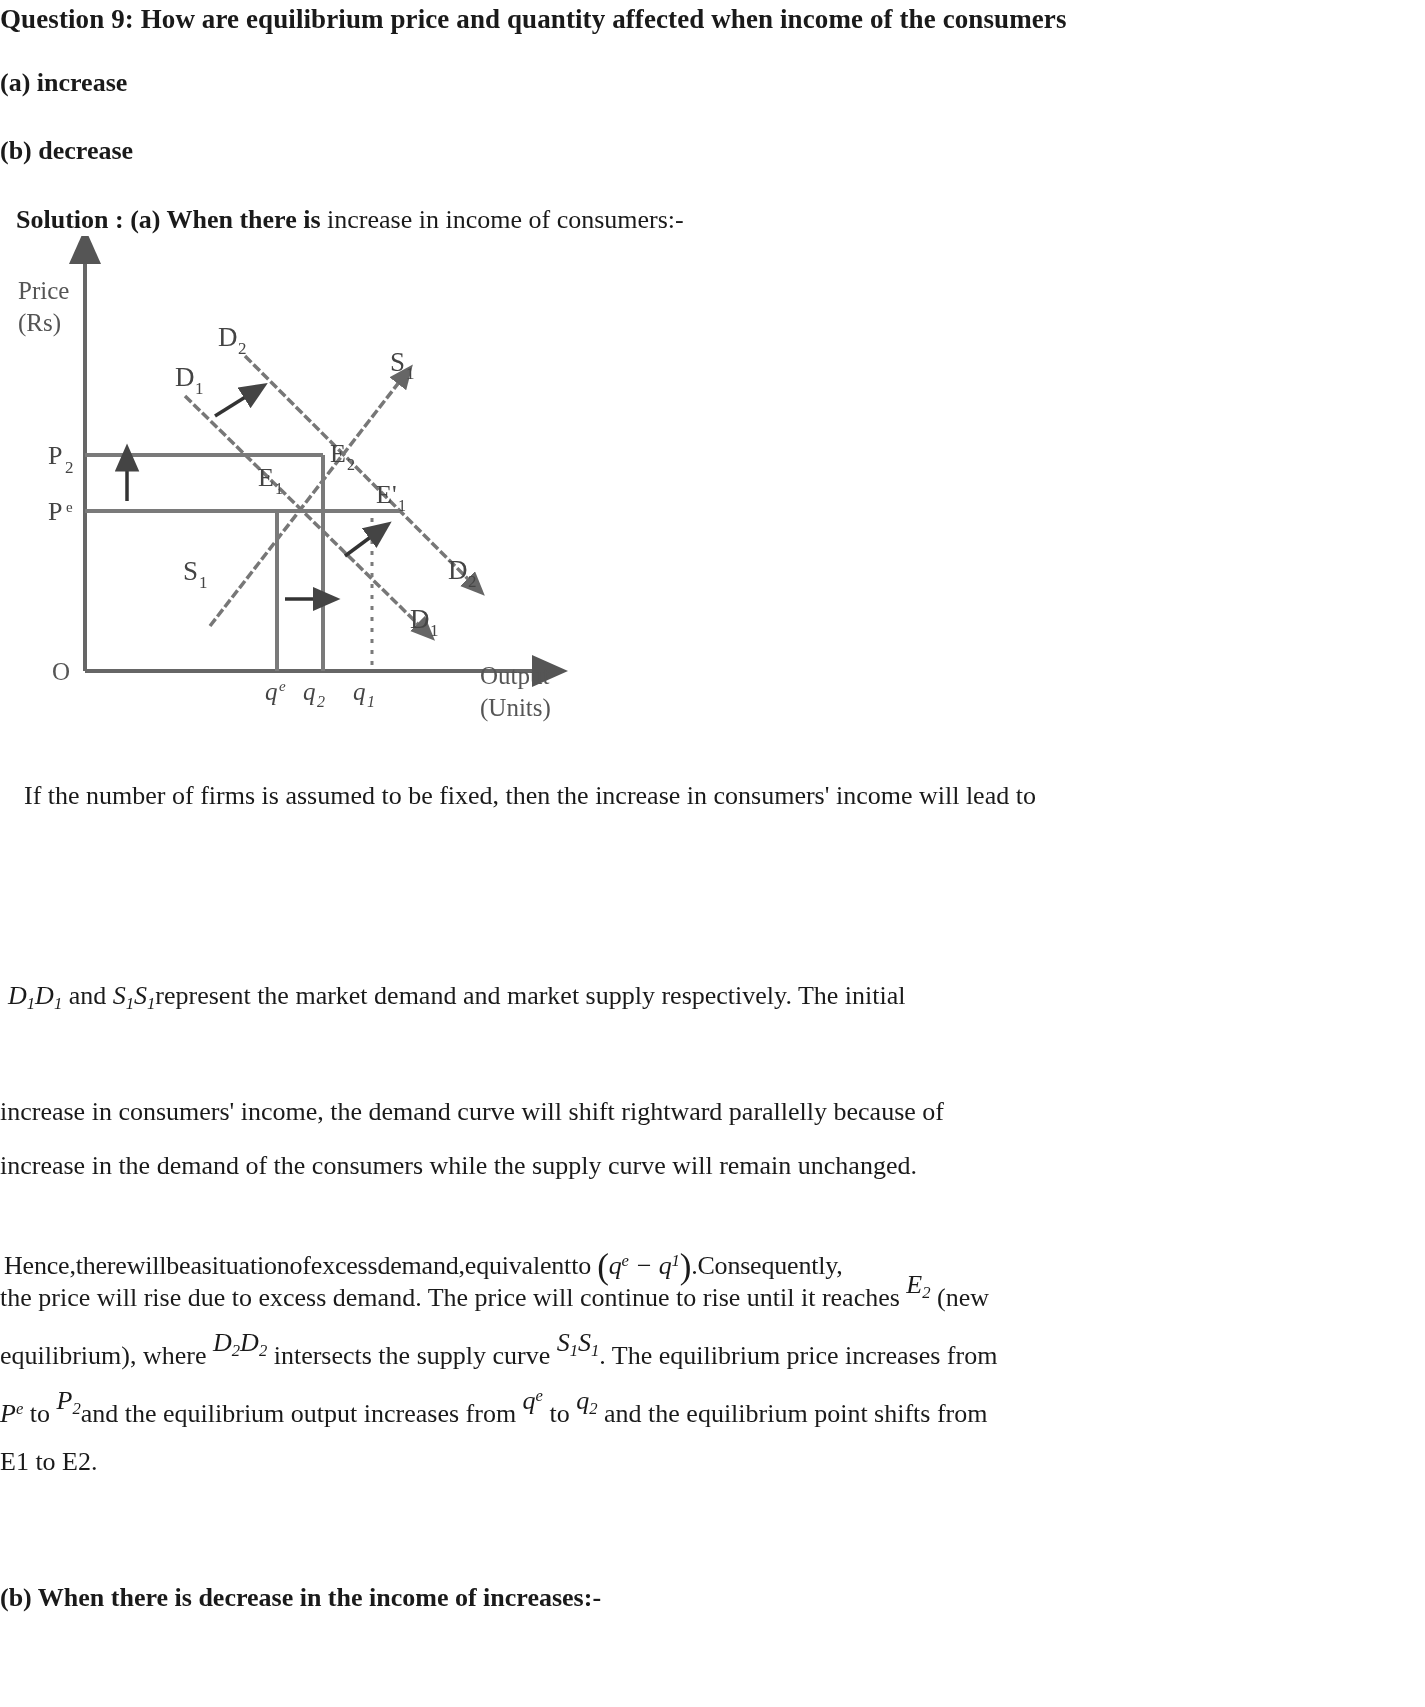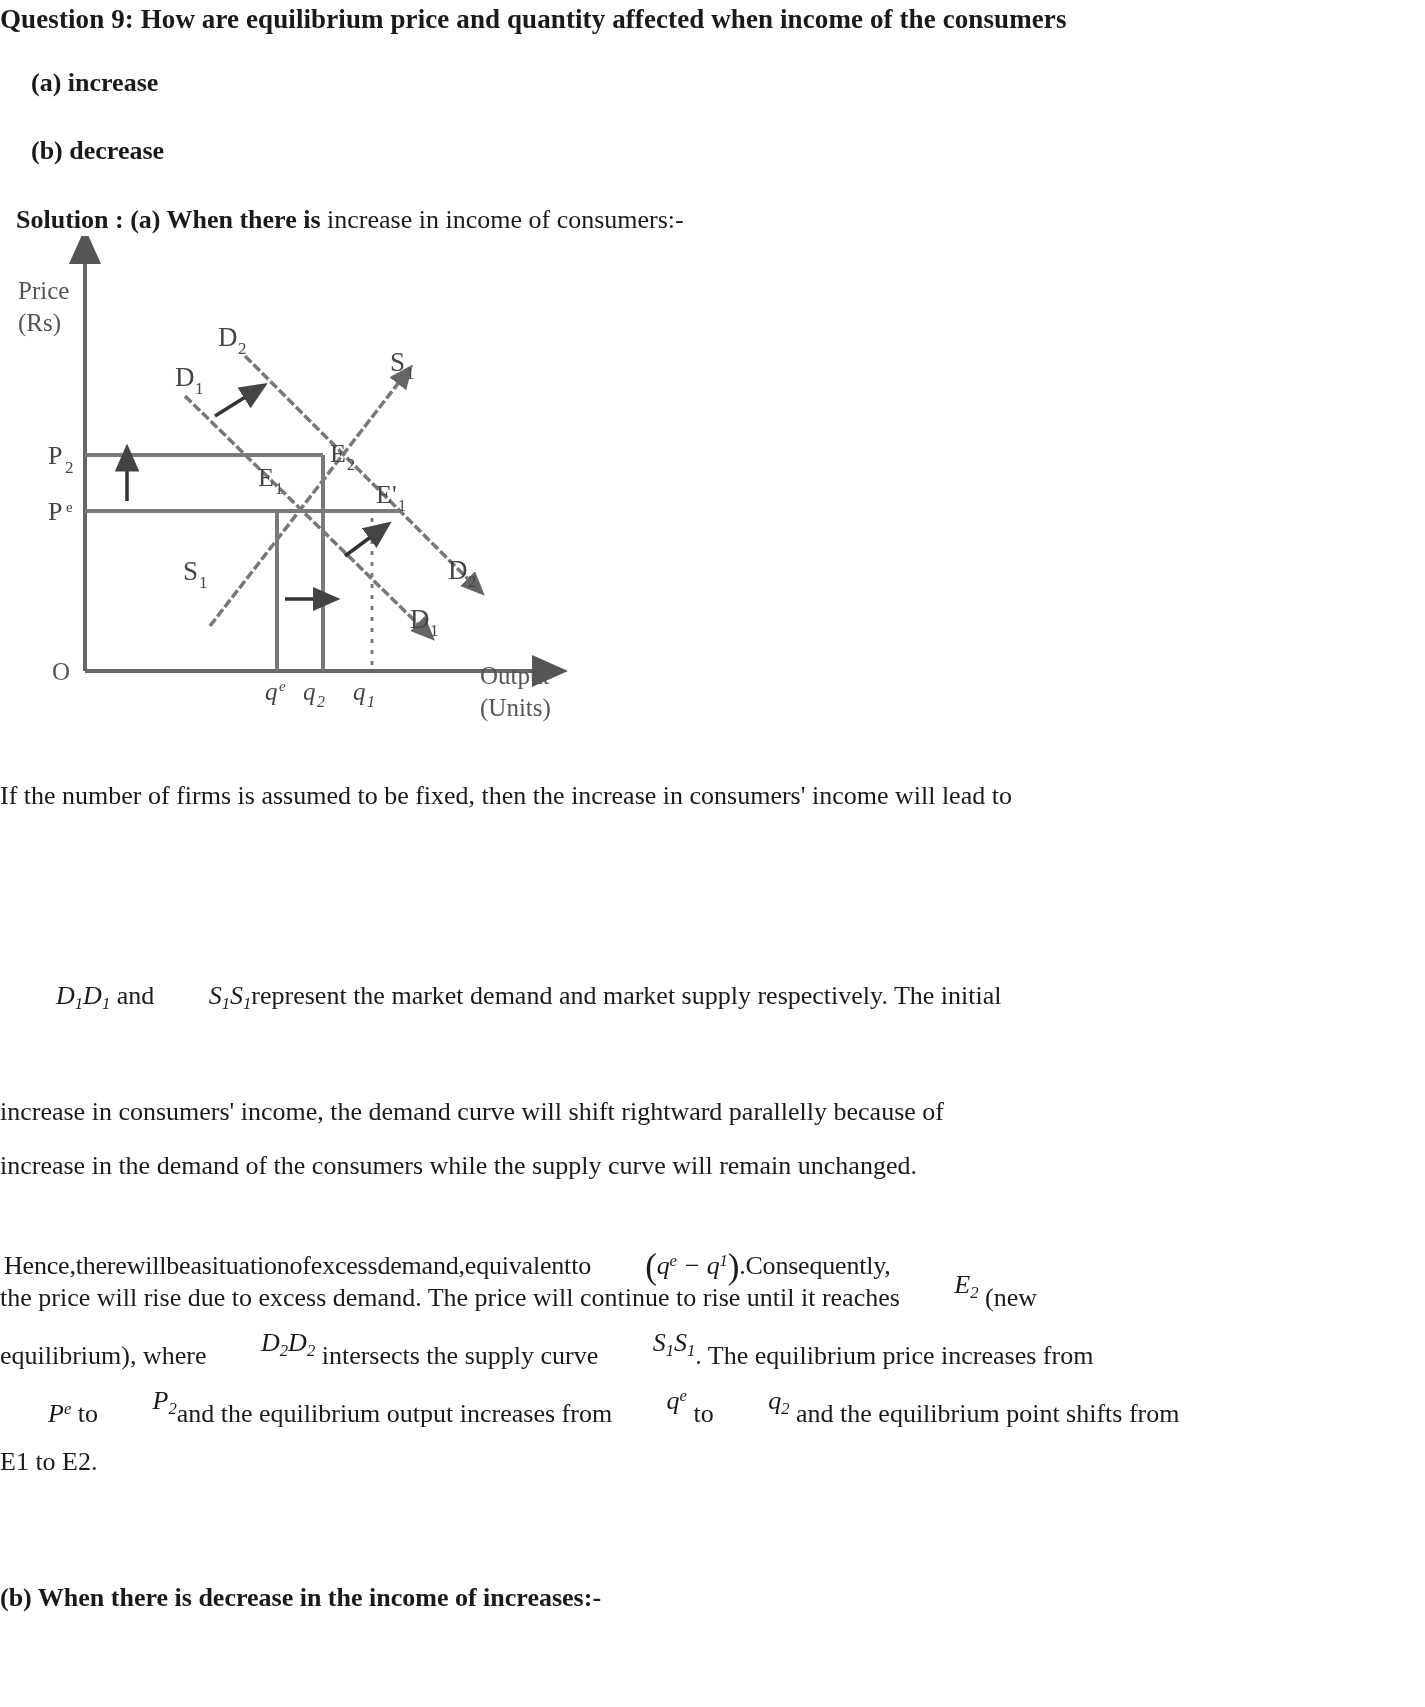--- a/index.html
+++ b/index.html
@@ -28,37 +28,35 @@
     position: absolute;
     font-size: 27px;
     font-weight: bold;
     letter-spacing: .1px;
     white-space: nowrap;
   }
   .opt {
     position: absolute;
     font-size: 26px;
     white-space: nowrap;
-    padding-left: 31px;
   }
   .opt .tag { font-weight: bold; }
   .para {
     position: absolute;
     font-size: 26px;
     line-height: 1.06;
     white-space: nowrap;
   }
   .para b { font-weight: bold; }
   .tight { letter-spacing: -0.2px; }
 
   
   .mi {
     font-style: italic;
     font-family: "Liberation Serif", "DejaVu Serif", serif;
-    margin-left: 48px;
   }
   .sub {
     font-size: 0.64em;
     vertical-align: -0.28em;
     font-style: italic;
   }
   .sup {
     font-size: 0.64em;
     vertical-align: 0.48em;
     font-style: italic;
@@ -205,21 +203,21 @@
         <text x="330" y="226" font-family="Liberation Serif, serif" font-size="26" fill="#444">E</text>
         <text x="347" y="234" font-family="Liberation Serif, serif" font-size="16" fill="#444">2</text>
       </g>
       <g>
         <text x="376" y="267" font-family="Liberation Serif, serif" font-size="26" fill="#444">E'</text>
         <text x="398" y="275" font-family="Liberation Serif, serif" font-size="16" fill="#444">1</text>
       </g>
     </svg>
   </div>
 
-  <div class="para" style="left:0px; top:782px;">
+  <div class="para" style="left:0px; top:782px;padding-left:24px;">
     <span>If the number of firms is assumed to be fixed, then the increase in consumers' income will lead to</span>
   </div>
 
 
   <div class="para" style="left:8px; top:982px;">
     <span class="mi">D<span class="sub">1</span>D<span class="sub">1</span></span>
     <span>and</span>
     <span class="mi">S<span class="sub">1</span>S<span class="sub">1</span></span><span>represent the market demand and market supply respectively. The initial</span>
   </div>
   <div class="para" style="left:0px; top:1098px;">

